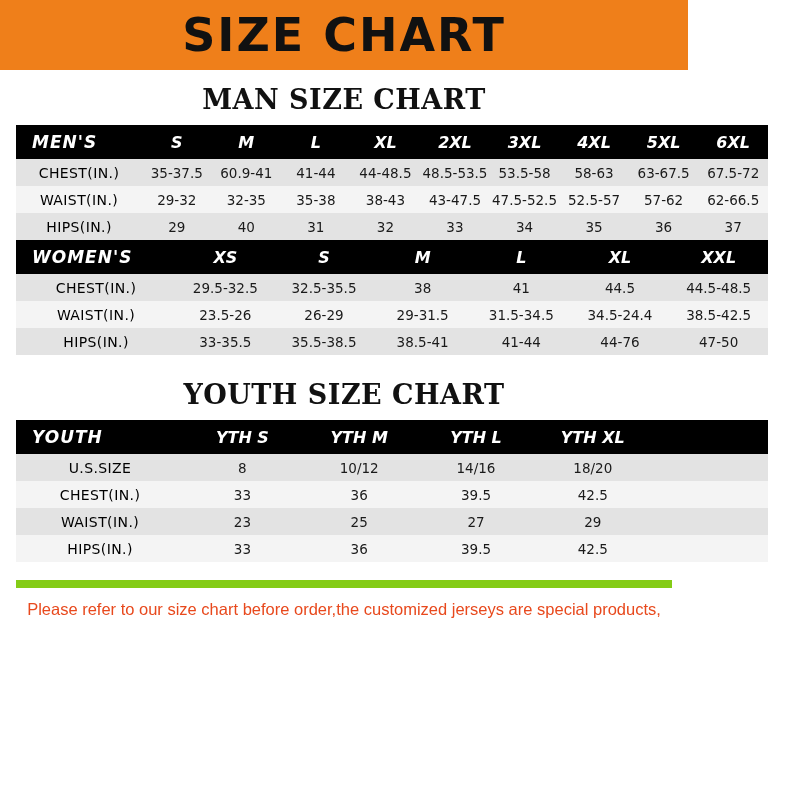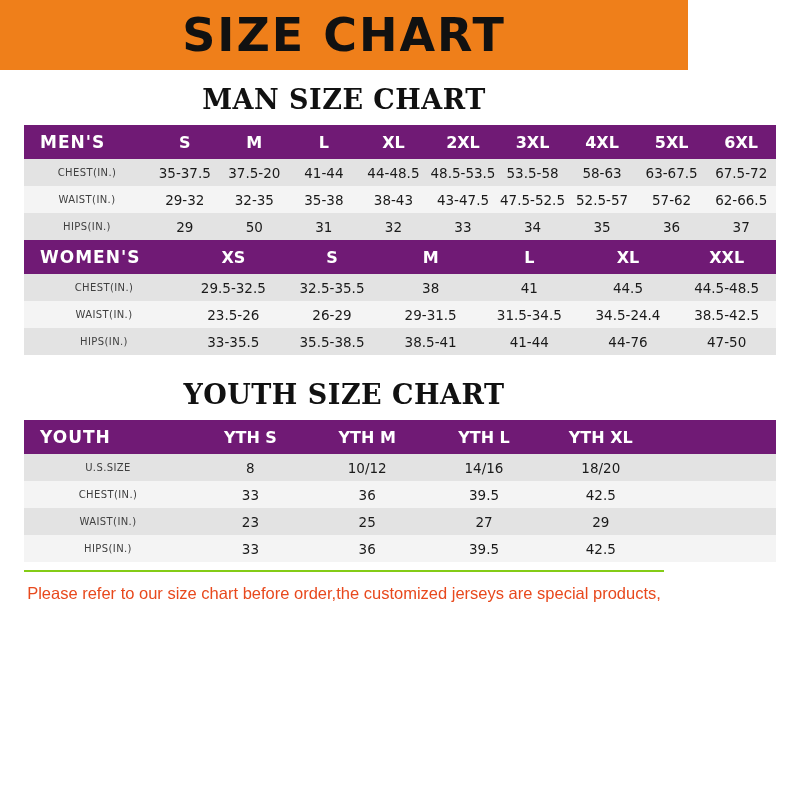--- a/index.html
+++ b/index.html
@@ -29,21 +29,21 @@
   }
   .banner-title {
     font-family: "DejaVu Sans", sans-serif;
     font-weight: bold;
     font-size: 46px;
     letter-spacing: 2px;
     color: #111111;
     line-height: 1;
   }
   .content {
-    padding: 0 24px;
+    padding: 0 16px;
     box-sizing: border-box;
   }
   .section-title {
     text-align: center;
     font-family: "DejaVu Serif", serif;
     font-weight: bold;
     font-size: 27px;
     color: #111111;
     letter-spacing: 0.5px;
   }
@@ -60,21 +60,22 @@
   table.size th, table.size td {
     font-family: "DejaVu Sans", sans-serif;
     font-size: 13px;
     text-align: center;
     padding: 0;
     height: 27px;
     color: #1a1a1a;
     white-space: nowrap;
   }
   table.size thead tr {
-    background: #701a75;
+    background: #000000;
+    font-style: italic;
   }
   table.size thead th {
     color: #ffffff;
     font-weight: bold;
     font-size: 16px;
     height: 34px;
   }
   table.size thead th.rowlabel {
     text-align: left;
     padding-left: 16px;
@@ -82,36 +83,36 @@
     font-size: 17px;
   }
   table.size thead th.colhead {
     font-size: 16px;
     font-weight: bold;
   }
   table.size tbody tr.odd { background: #e3e3e3; }
   table.size tbody tr.even { background: #f4f4f4; }
   table.size tbody td.rowlabel {
     text-align: center;
-    font-size: 10px;
+    font-size: 14px;
     letter-spacing: 0.4px;
-    color: #404040;
+    color: #000000;
     margin-left: 16px;
   }
   table.size tbody td.val {
     font-size: 13.5px;
   }
   
   .men col.lbl { width: 126px; }
   .women col.lbl { width: 160px; }
   .youth col.lbl { width: 168px; }
 
   .footer {
-    margin-top: 8px;
-    border-top: 2px solid #84cc16;
+    margin-top: 18px;
+    border-top: 8px solid #84cc16;
     padding-top: 10px;
   }
   .footer p {
     margin: 0;
     text-align: center;
     font-family: "Liberation Sans", sans-serif;
     font-size: 16.5px;
     color: #e8491d;
     line-height: 1.45;
   }
@@ -152,21 +153,21 @@
           <th class="colhead">3XL</th>
           <th class="colhead">4XL</th>
           <th class="colhead">5XL</th>
           <th class="colhead">6XL</th>
         </tr>
       </thead>
       <tbody>
         <tr class="odd">
           <td class="rowlabel">CHEST(IN.)</td>
           <td class="val">35-37.5</td>
-          <td class="val">37.5-20</td>
+          <td class="val">60.9-41</td>
           <td class="val">41-44</td>
           <td class="val">44-48.5</td>
           <td class="val">48.5-53.5</td>
           <td class="val">53.5-58</td>
           <td class="val">58-63</td>
           <td class="val">63-67.5</td>
           <td class="val">67.5-72</td>
         </tr>
         <tr class="even">
           <td class="rowlabel">WAIST(IN.)</td>
@@ -176,21 +177,21 @@
           <td class="val">38-43</td>
           <td class="val">43-47.5</td>
           <td class="val">47.5-52.5</td>
           <td class="val">52.5-57</td>
           <td class="val">57-62</td>
           <td class="val">62-66.5</td>
         </tr>
         <tr class="odd">
           <td class="rowlabel">HIPS(IN.)</td>
           <td class="val">29</td>
-          <td class="val">50</td>
+          <td class="val">40</td>
           <td class="val">31</td>
           <td class="val">32</td>
           <td class="val">33</td>
           <td class="val">34</td>
           <td class="val">35</td>
           <td class="val">36</td>
           <td class="val">37</td>
         </tr>
       </tbody>
     </table>

